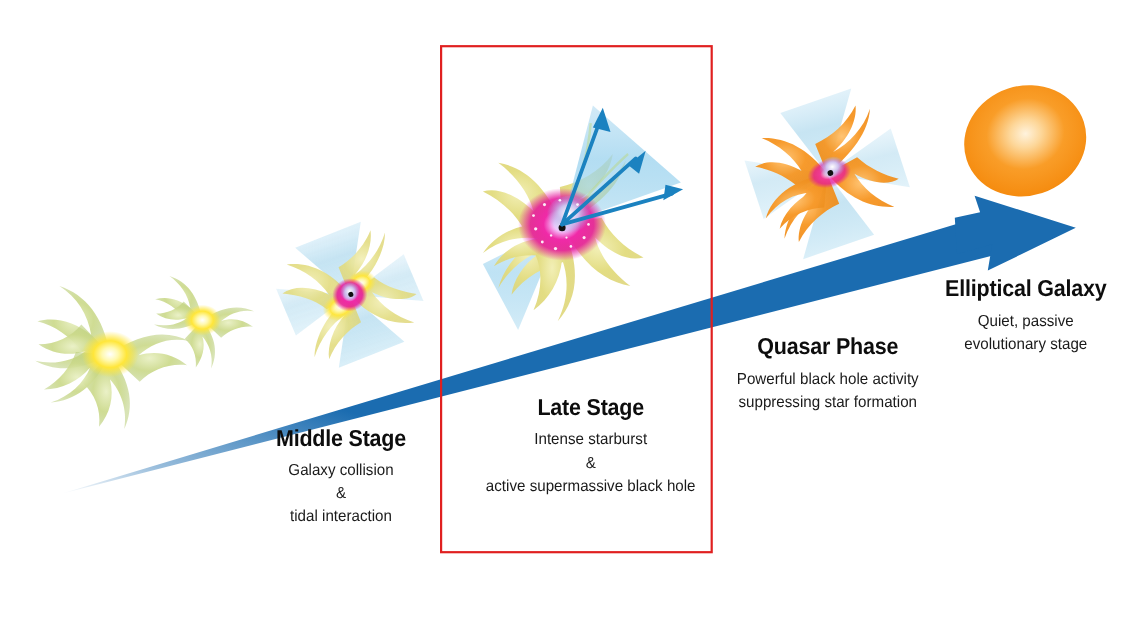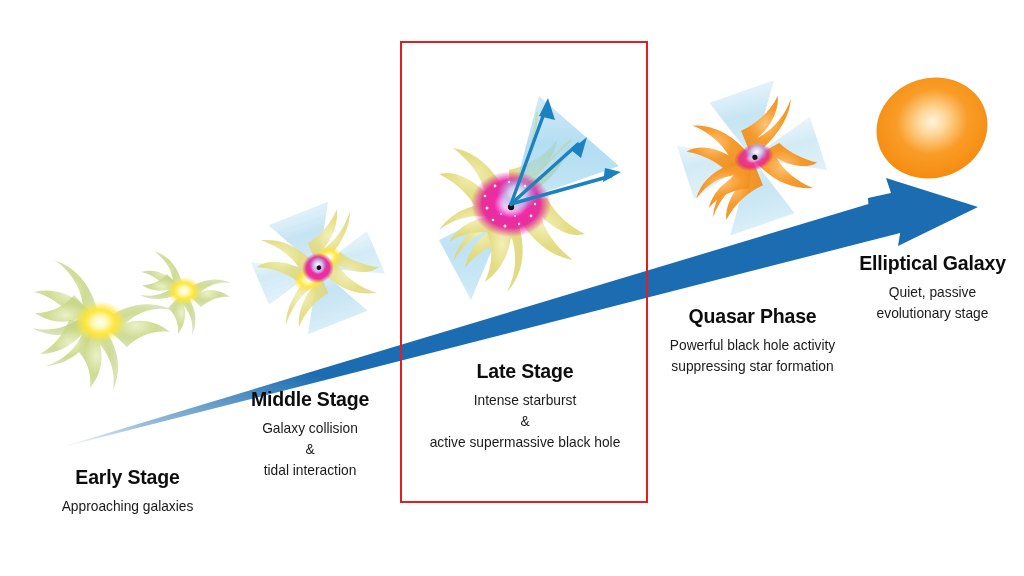--- a/index.html
+++ b/index.html
@@ -17,21 +17,21 @@
     transform:scaleX(0.93);transform-origin:center top;
   }
   .lbl .sub{
     font-weight:400;font-size:14.5px;color:#1a1a1a;margin-top:9px;
     white-space:nowrap;line-height:1.45;
     transform:scaleX(0.95);transform-origin:center top;
   }
   .lbl .sub span{display:block;}
   #lbl-early{left:30px;top:466px;width:195px;}
   #lbl-middle{left:215px;top:388px;width:190px;}
-  #lbl-late{left:420px;top:360px;width:210px;}
+  #lbl-late{left:432px;top:360px;width:210px;}
   #lbl-quasar{left:640px;top:305px;width:225px;}
   #lbl-elliptical{left:840px;top:252px;width:185px;}
   .redbox{position:absolute;border:2px solid #e02020;box-sizing:border-box;}
 </style>
 </head>
 <body>
 
 <div id="stage">
 
   <svg class="layer" viewBox="0 0 1024 576" xmlns="http://www.w3.org/2000/svg">
@@ -249,26 +249,20 @@
     <path fill="url(#gArrow)" d="M55,449
              L905,193
              L908,231
              Z"></path>
 
     <polygon fill="#1b6cb0" points="886,178 978,207 898,246 902,222 870,231 868,198 891,193"></polygon>
   </svg>
 
   <div class="redbox" style="left:400px;top:41px;width:248px;height:462px;"></div>
 
-  <div class="lbl" id="lbl-early">
-    <div class="title">Early Stage</div>
-    <div class="sub">
-      <span>Approaching galaxies</span>
-    </div>
-  </div>
 
   <div class="lbl" id="lbl-middle">
     <div class="title">Middle Stage</div>
     <div class="sub">
       <span>Galaxy collision</span>
       <span>&amp;</span>
       <span>tidal interaction</span>
     </div>
   </div>
 

